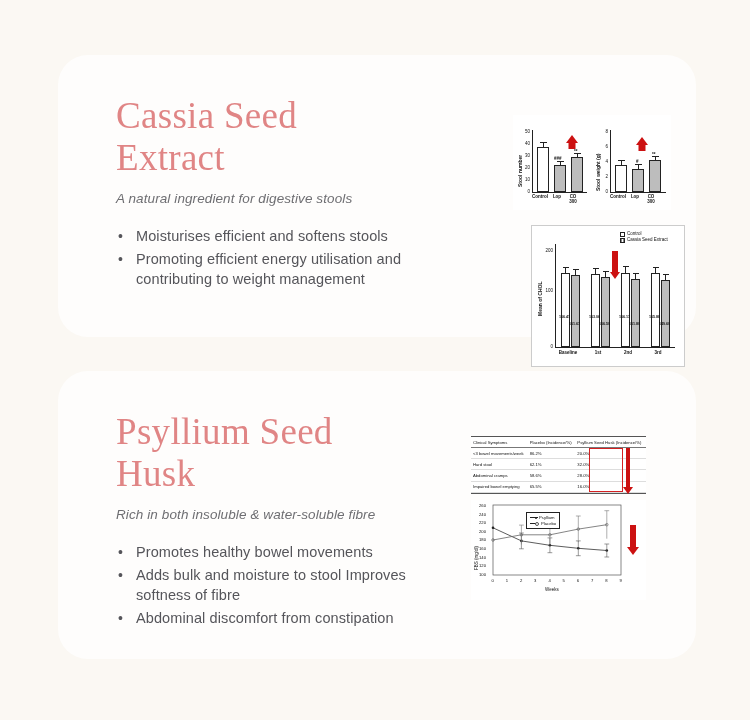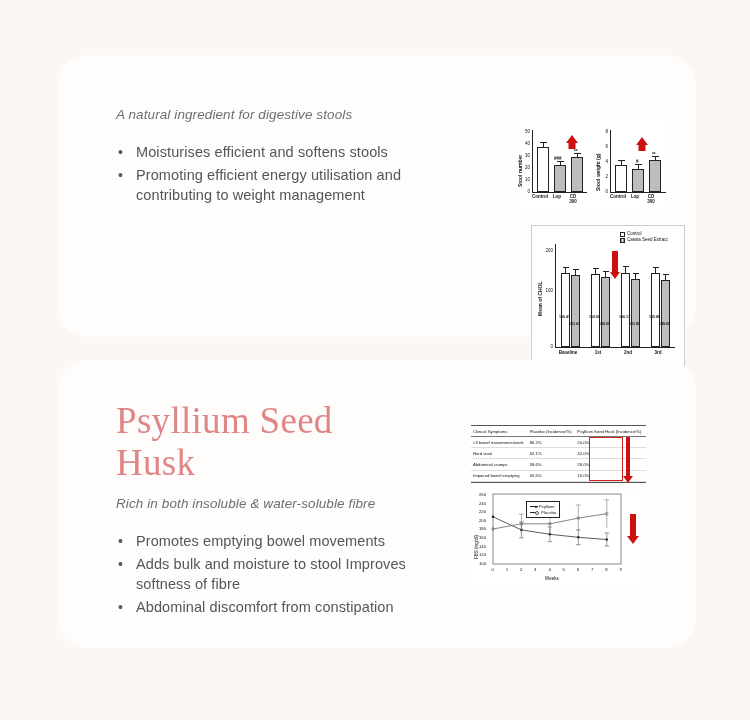--- a/index.html
+++ b/index.html
@@ -10,21 +10,21 @@
     overflow:hidden;
   }
   .page{position:relative;width:750px;height:720px;}
 
   .card{
     position:absolute;
     background:#FEFDFC;
     border-radius:30px;
   }
   #card-cassia{left:58px;top:55px;width:638px;height:282px;}
-  #card-psyllium{left:58px;top:360px;width:638px;height:288px;}
+  #card-psyllium{left:58px;top:371px;width:638px;height:288px;}
 
   .card-text{position:absolute;left:58px;top:40px;width:345px;}
   .title{
     font-family:"Liberation Serif",serif;
     font-size:37px;
     line-height:42px;
     color:#E08585;
     font-weight:400;
     letter-spacing:.3px;
     margin:0 0 0 0;
@@ -111,20 +111,22 @@
   .lc-legend .dot{width:2px;height:2px;background:#222;border-radius:50%;display:inline-block;margin-left:-5px;}
 </style>
 </head>
 <body>
 
 <div class="page">
 
   <div class="card" id="card-cassia">
 
     <div class="card-text">
+      <div class="title">Cassia Seed
+Extract</div>
       <div class="subtitle">A natural ingredient for digestive stools</div>
       <ul class="bullets">
         <li>Moisturises efficient and softens stools</li>
         <li>Promoting efficient energy utilisation and contributing to weight management</li>
       </ul>
     </div>
 
     <div class="figure" id="fig-cassia">
 
       <div class="bar-chart" style="left:50px;top:45px;width:78px;height:95px;position:absolute;">
@@ -284,21 +286,21 @@
     </div>
   </div>
 
   <div class="card" id="card-psyllium">
 
     <div class="card-text">
       <div class="title">Psyllium Seed
 Husk</div>
       <div class="subtitle">Rich in both insoluble &amp; water-soluble fibre</div>
       <ul class="bullets">
-        <li>Promotes emptying bowel movements</li>
+        <li>Promotes healthy bowel movements</li>
         <li>Adds bulk and moisture to stool Improves softness of fibre</li>
         <li>Abdominal discomfort from constipation</li>
       </ul>
     </div>
 
     <div class="figure" id="fig-psyllium">
 
       <div class="clin-table" style="left:8px;top:10px;width:175px;">
         <table>
           <thead>

